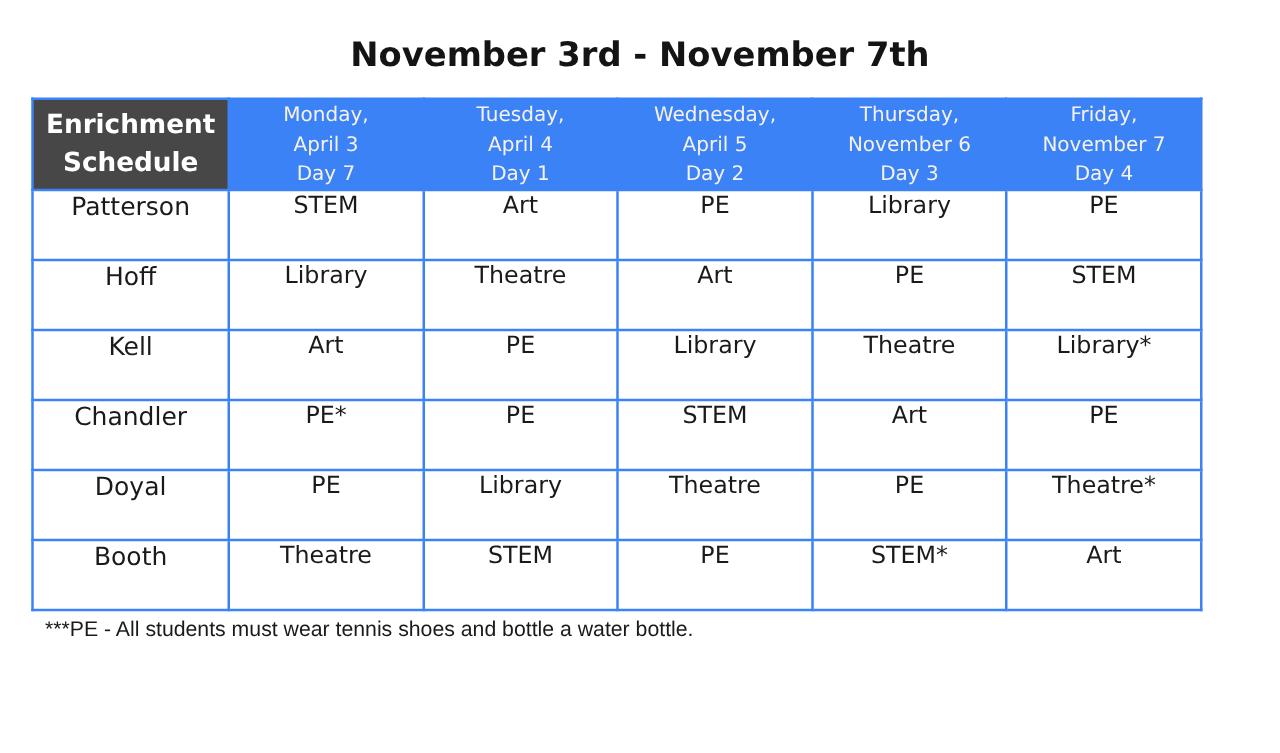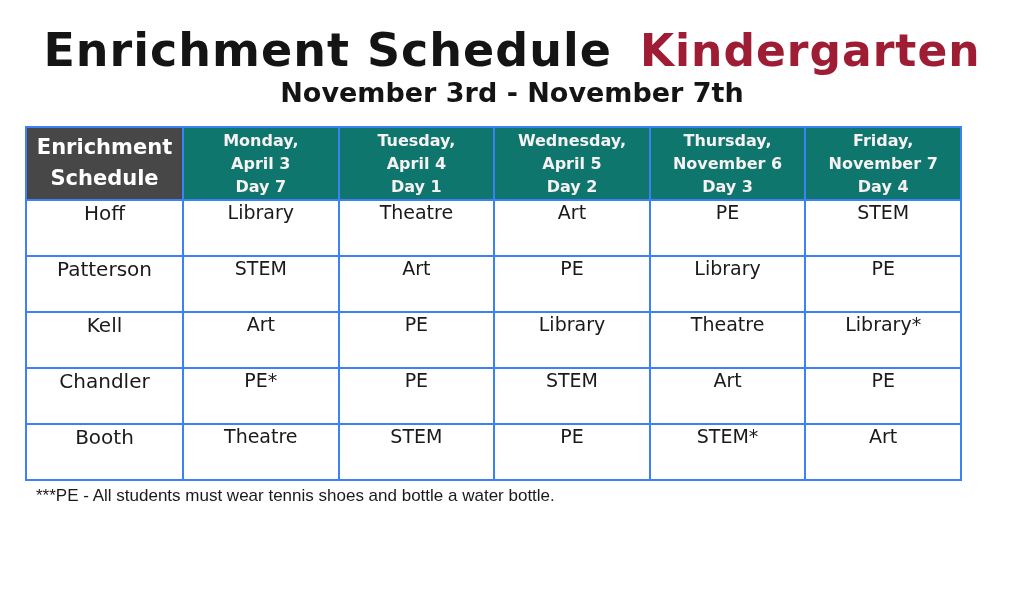--- a/index.html
+++ b/index.html
@@ -68,24 +68,24 @@
   tr.header-row { height: 73px; }
   th.corner-cell {
     background: #474747;
     color: #ffffff;
     font-size: 21px;
     font-weight: bold;
     line-height: 1.5;
     vertical-align: middle;
   }
   th.day-cell {
-    background: #0f766e;
+    background: #3b82f6;
     color: #f7f2f2;
     font-size: 16px;
-    font-weight: bold;
+    font-weight: normal;
     line-height: 1.45;
     vertical-align: middle;
   }
   tr.body-row { height: 56px; }
   td.teacher-cell {
     font-size: 20px;
     vertical-align: top;
     padding-top: 6px;
     background: #ffffff;
   }
@@ -100,24 +100,20 @@
     font-family: "Liberation Sans", sans-serif;
     font-size: 17px;
     color: #1a1a1a;
     margin: 5px 0 0 36px;
   }
 </style>
 </head>
 <body>
 
 <div class="heading">
-  <div class="title-row">
-    <span class="main-title">Enrichment Schedule</span>
-    <span class="grade-title">Kindergarten</span>
-  </div>
   <div class="subtitle-row">
     <span class="date-range">November 3rd - November 7th</span>
   </div>
 </div>
 
 <table class="schedule">
   <colgroup>
     <col class="c0">
       <col class="cd">
       <col class="cd">
@@ -153,52 +149,60 @@
       </th>
       <th class="day-cell">
         <div>Friday,</div>
         <div>November 7</div>
         <div>Day 4</div>
       </th>
     </tr>
   </thead>
   <tbody>
     <tr class="body-row">
+      <td class="teacher-cell">Patterson</td>
+      <td class="activity-cell">STEM</td>
+      <td class="activity-cell">Art</td>
+      <td class="activity-cell">PE</td>
+      <td class="activity-cell">Library</td>
+      <td class="activity-cell">PE</td>
+    </tr>
+    <tr class="body-row">
       <td class="teacher-cell">Hoff</td>
       <td class="activity-cell">Library</td>
       <td class="activity-cell">Theatre</td>
       <td class="activity-cell">Art</td>
       <td class="activity-cell">PE</td>
       <td class="activity-cell">STEM</td>
-    </tr>
-    <tr class="body-row">
-      <td class="teacher-cell">Patterson</td>
-      <td class="activity-cell">STEM</td>
-      <td class="activity-cell">Art</td>
-      <td class="activity-cell">PE</td>
-      <td class="activity-cell">Library</td>
-      <td class="activity-cell">PE</td>
     </tr>
     <tr class="body-row">
       <td class="teacher-cell">Kell</td>
       <td class="activity-cell">Art</td>
       <td class="activity-cell">PE</td>
       <td class="activity-cell">Library</td>
       <td class="activity-cell">Theatre</td>
       <td class="activity-cell">Library*</td>
     </tr>
     <tr class="body-row">
       <td class="teacher-cell">Chandler</td>
       <td class="activity-cell">PE*</td>
       <td class="activity-cell">PE</td>
       <td class="activity-cell">STEM</td>
       <td class="activity-cell">Art</td>
       <td class="activity-cell">PE</td>
     </tr>
     <tr class="body-row">
+      <td class="teacher-cell">Doyal</td>
+      <td class="activity-cell">PE</td>
+      <td class="activity-cell">Library</td>
+      <td class="activity-cell">Theatre</td>
+      <td class="activity-cell">PE</td>
+      <td class="activity-cell">Theatre*</td>
+    </tr>
+    <tr class="body-row">
       <td class="teacher-cell">Booth</td>
       <td class="activity-cell">Theatre</td>
       <td class="activity-cell">STEM</td>
       <td class="activity-cell">PE</td>
       <td class="activity-cell">STEM*</td>
       <td class="activity-cell">Art</td>
     </tr>
   </tbody>
 </table>
 

